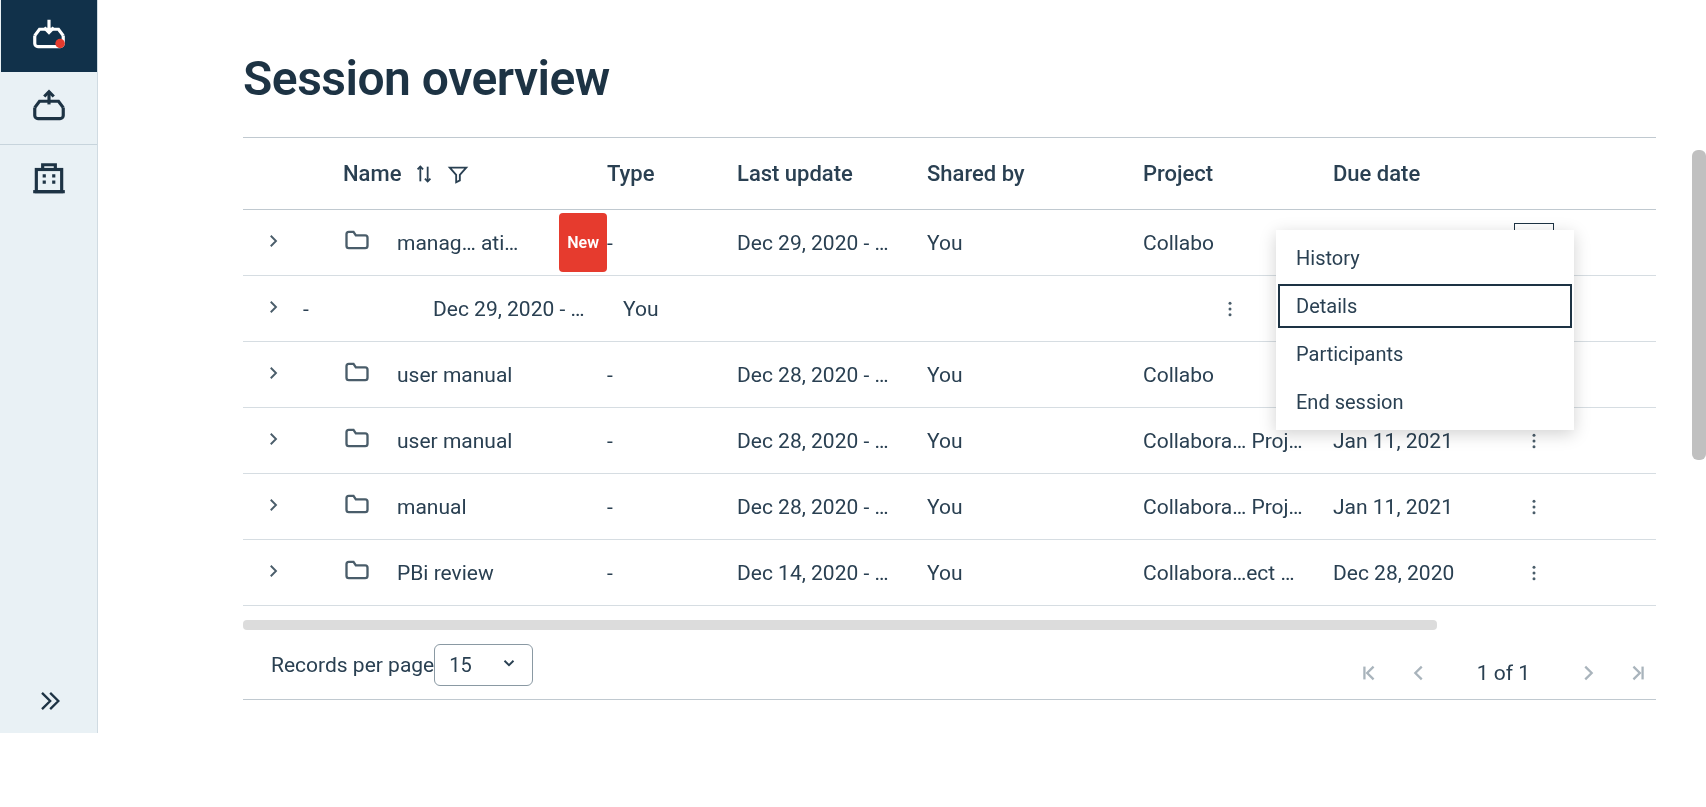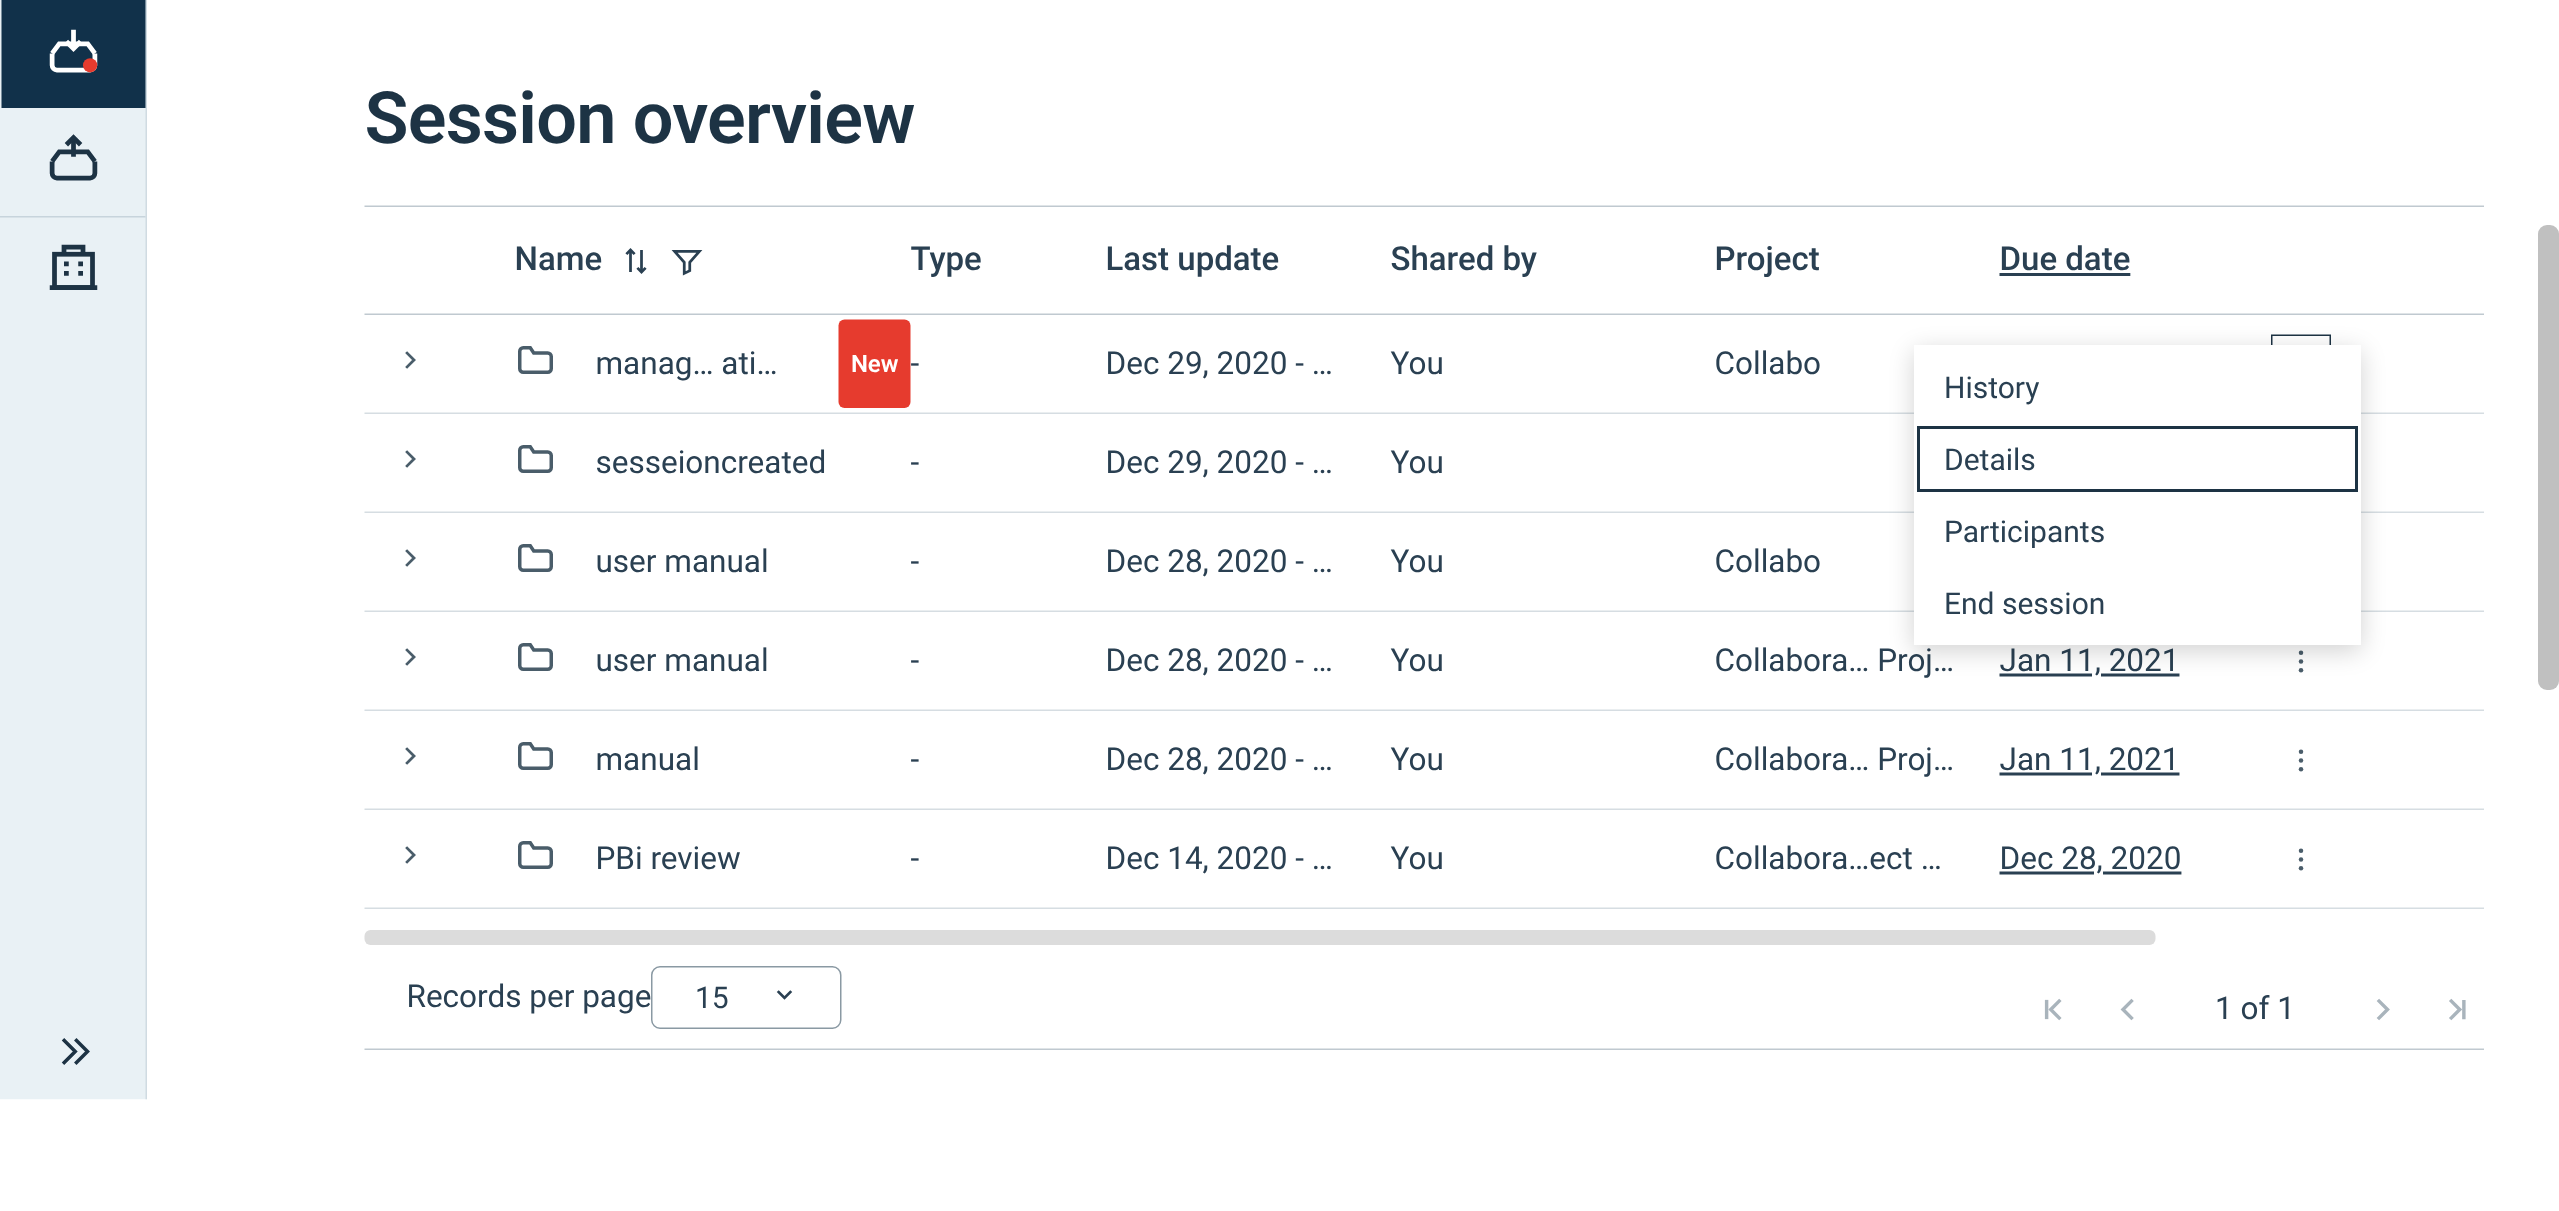--- a/index.html
+++ b/index.html
@@ -22,21 +22,21 @@
     h1.page-title { font-size:48px; font-weight:600; color:#1d3344; margin-bottom:30px; letter-spacing:-0.5px; }
 
     .table-wrap { border-top:1px solid #c0c9d0; position:relative; }
     .hdr-row { display:flex; align-items:center; height:72px; border-bottom:1px solid #c0c9d0; font-size:22px; font-weight:500; color:#2a4052; }
     .col-expand { width:60px; display:flex; align-items:center; justify-content:center; }
     .col-name { width:270px; display:flex; align-items:center; gap:12px; padding-left:6px;margin-left:34px; }
     .col-type { width:130px; }
     .col-update { width:190px; }
     .col-shared { width:216px; }
     .col-project { width:190px; }
-    .col-due { width:176px;text-decoration:underline; }
+    .col-due { width:176px; }
     .col-actions { width:50px; display:flex; align-items:center; justify-content:center; }
 
     .hdr-icon { width:22px; height:22px; stroke:#2a4052; stroke-width:2; fill:none; cursor:pointer; }
     .sort-icon, .filter-icon { display:inline-flex; }
 
     .data-row { display:flex; align-items:center; height:66px; border-bottom:1px solid #d6dde2; font-size:21px; color:#2a4052; }
     .data-row .col-name { display:flex; align-items:center; gap:26px; }
     .folder-icon { width:28px; height:28px; stroke:#4a5d6a; stroke-width:2; fill:none; }
     .chevron-icon { width:18px; height:18px; stroke:#4a5d6a; stroke-width:2.5; fill:none; cursor:pointer; }
     .row-name { white-space:nowrap; overflow:hidden; text-overflow:ellipsis; max-width:150px; }
@@ -48,21 +48,21 @@
     .more-btn.boxed { border:1px solid #1d3344; border-radius:0; width:40px; height:40px; }
 
     .dropdown { position:absolute; left:1178px; top:230px; width:298px; background:#fff; box-shadow:0 4px 16px rgba(0,0,0,0.18); z-index:50; padding:4px 0; }
     .dropdown-item { padding:12px 20px; font-size:20px; color:#2a4052; cursor:pointer; }
     .dropdown-item.active { outline:2px solid #1d3344; outline-offset:-4px; }
 
     .hscroll { height:10px; background:#dcdcdc; margin:14px 0 0 0; border-radius:4px; width:1194px; }
 
     .pager { display:flex; align-items:center; height:70px; border-bottom:1px solid #c0c9d0; padding:0 4px 0 28px; font-size:21px; color:#2a4052; }
     .pager-label { }
-    .select-box { border:1px solid #8a99a3; border-radius:6px; height:42px; padding:0 28px; display:flex; align-items:center; gap:28px; cursor:pointer; font-size:20px; }
+    .select-box { border:1px solid #8a99a3; border-radius:6px; height:42px; padding:0 14px; display:flex; align-items:center; gap:28px; cursor:pointer; font-size:20px; }
     .select-box svg { width:18px; height:18px; stroke:#2a4052; stroke-width:2.5; fill:none; }
     .pager-spacer { flex:1; }
     .pager-nav { display:flex; align-items:center; gap:22px;margin-top:16px; }
     .pager-btn { width:28px; height:28px; display:flex; align-items:center; justify-content:center; cursor:pointer; }
     .pager-btn svg { width:22px; height:22px; stroke:#a9b4bc; stroke-width:2.5; fill:none; }
     .pager-info { font-size:21px; color:#2a4052; margin:0 22px; }
 
     .right-scrollbar { position:absolute; right:0; top:150px; width:14px; height:310px; background:#c0c0c0; border-radius:6px; }
   </style>
 </head>
@@ -180,29 +180,20 @@
     </div>
             </div>
             <div class="data-row">
     <div class="col-expand">
       <span>
         <svg class="chevron-icon" viewBox="0 0 24 24">
                     <path d="M9 5l7 7-7 7"></path>
                   </svg>
       </span>
     </div>
-    <div class="col-name">
-      <span>
-        <svg class="folder-icon" viewBox="0 0 24 24">
-                    <path d="M3 7a2 2 0 0 1 2-2h4l2 3h8a2 2 0 0 1 2 2v7a2 2 0 0 1-2 2H5a2 2 0 0 1-2-2z"></path>
-                  </svg>
-      </span>
-      <span class="row-name wide">sesseioncreated</span>
-
-    </div>
     <div class="col-type"><span>-</span></div>
     <div class="col-update ellipsis-cell"><span>Dec 29, 2020 - …</span></div>
     <div class="col-shared"><span>You</span></div>
     <div class="col-project ellipsis-cell"><span></span></div>
     <div class="col-due"><span></span></div>
     <div class="col-actions">
       <div class="more-btn">
         <svg viewBox="0 0 24 24">
                     <circle cx="12" cy="5" r="1.8"></circle>
                     <circle cx="12" cy="12" r="1.8"></circle>

